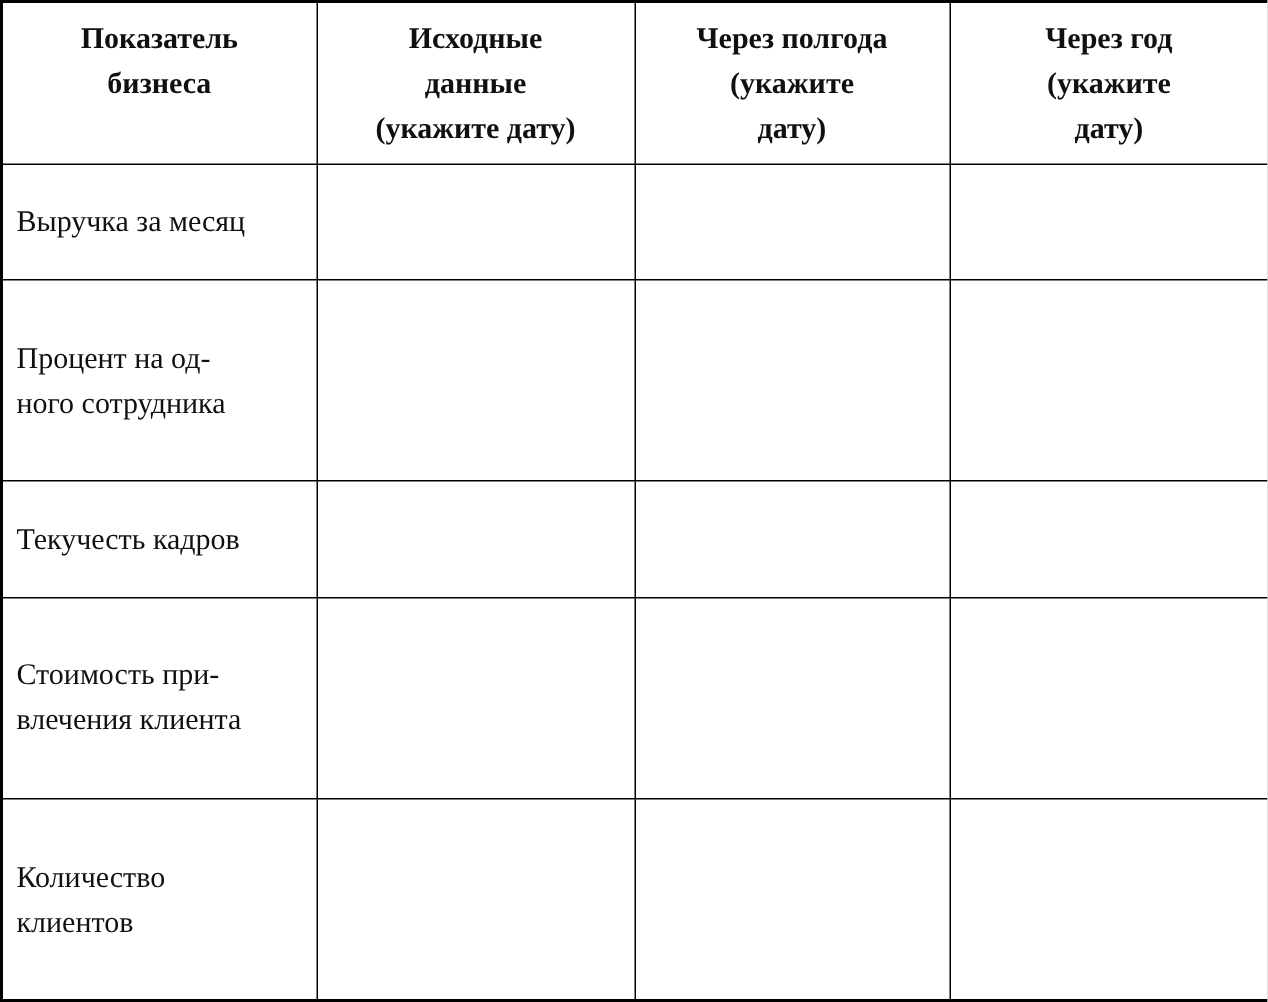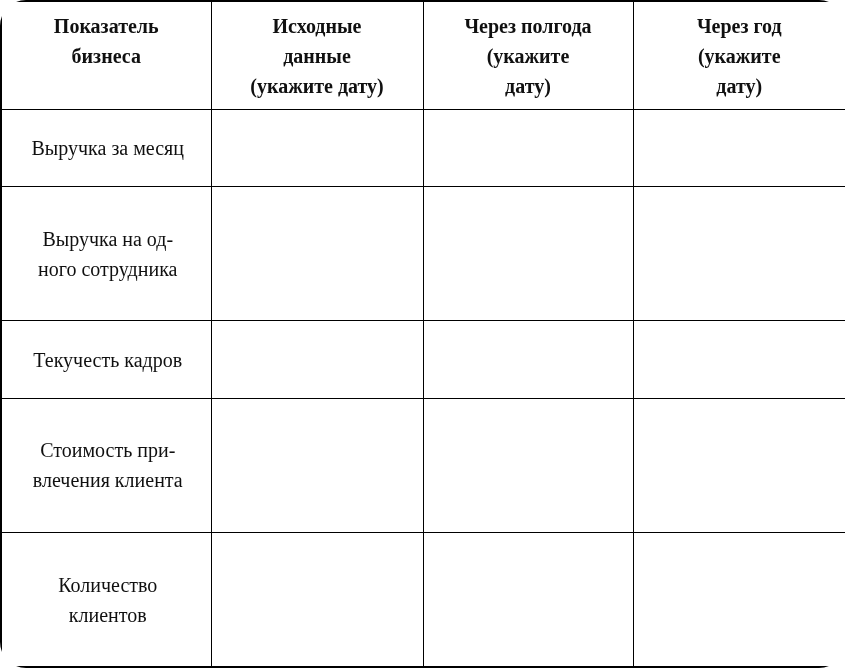--- a/index.html
+++ b/index.html
@@ -6,21 +6,20 @@
   html, body { margin: 0; padding: 0; background: #ffffff; }
   body {
     font-family: "Liberation Serif", "DejaVu Serif", serif;
     color: #101010;
   }
   .page {
     width: 845px;
     height: 668px;
     background: #ffffff;
     overflow: hidden;
-    border-radius: 26px;
   }
   table.metrics {
     width: 845px;
     height: 668px;
     border-collapse: collapse;
     table-layout: fixed;
     border: 2.5px solid #000000;
   }
   table.metrics th,
   table.metrics td {
@@ -52,21 +51,21 @@
   }
 
   
   tbody tr.single { height: 45px; }
   tbody tr.tall   { height: 78px; }
   td.label {
     font-size: 20px;
     line-height: 30px;
     vertical-align: middle;
     padding: 5px 6px 5px 9px;
-    text-align: center;
+    text-align: left;
   }
   td.cell {
     background: #ffffff;
   }
   .pre { white-space: pre-line; }
 </style>
 </head>
 <body>
 
 <div class="page">
@@ -102,21 +101,21 @@
       </tr>
     </thead>
     <tbody>
       <tr class="single">
         <td class="label pre">Выручка за месяц</td>
         <td class="cell"></td>
         <td class="cell"></td>
         <td class="cell"></td>
       </tr>
       <tr class="tall">
-        <td class="label pre">Выручка на од-
+        <td class="label pre">Процент на од-
 ного сотрудника</td>
         <td class="cell"></td>
         <td class="cell"></td>
         <td class="cell"></td>
       </tr>
       <tr class="single">
         <td class="label pre">Текучесть кадров</td>
         <td class="cell"></td>
         <td class="cell"></td>
         <td class="cell"></td>

